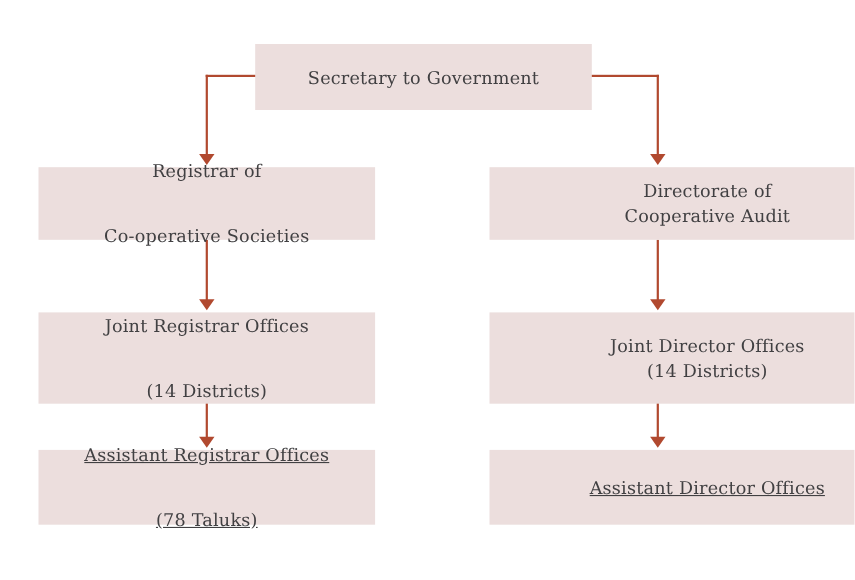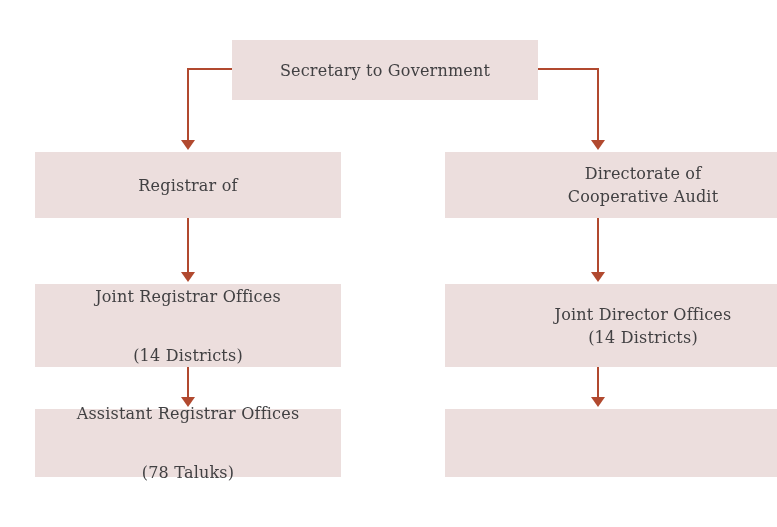--- a/index.html
+++ b/index.html
@@ -40,21 +40,21 @@
     border-left: 7px solid transparent;
     border-right: 7px solid transparent;
     border-top: 10px solid var(--arrow, #b1492f);
   }
   
   .root-node   { left: 232px; top: 40px;  width: 306px; height: 60px; }
   .col-left    { left: 35px;  width: 306px; gap: 36px; }
   .col-right   { left: 445px; width: 306px; padding-left: 45px; }
   .lvl-2 { top: 152px; height: 66px; }
   .lvl-3 { top: 284px; height: 83px; }
-  .lvl-4 { top: 409px; height: 68px; }
+  .lvl-4 { top: 409px; height: 68px; text-decoration: underline; }
 </style>
 </head>
 <body>
 
 <div class="canvas">
 
   <div class="node root-node">
     <span>Secretary to Government</span>
   </div>
 
@@ -73,34 +73,36 @@
   <div class="arrowhead" style="left:591px; top:272px;"></div>
 
   <div class="cline" style="left:187px; top:349px; width:2px; height:50px;"></div>
   <div class="arrowhead" style="left:181px; top:397px;"></div>
 
   <div class="cline" style="left:597px; top:349px; width:2px; height:50px;"></div>
   <div class="arrowhead" style="left:591px; top:397px;"></div>
 
   <div class="node col-left lvl-2">
     <span>Registrar of</span>
+    <span>Co-operative Societies</span>
   </div>
   <div class="node col-left lvl-3">
     <span>Joint Registrar Offices</span>
     <span>(14 Districts)</span>
   </div>
   <div class="node col-left lvl-4">
     <span>Assistant Registrar Offices</span>
     <span>(78 Taluks)</span>
   </div>
 
   <div class="node col-right lvl-2">
     <span>Directorate of</span>
     <span>Cooperative Audit</span>
   </div>
   <div class="node col-right lvl-3">
     <span>Joint Director Offices</span>
     <span>(14 Districts)</span>
   </div>
   <div class="node col-right lvl-4">
+    <span>Assistant Director Offices</span>
   </div>
 
 </div>
 
 </body></html>

